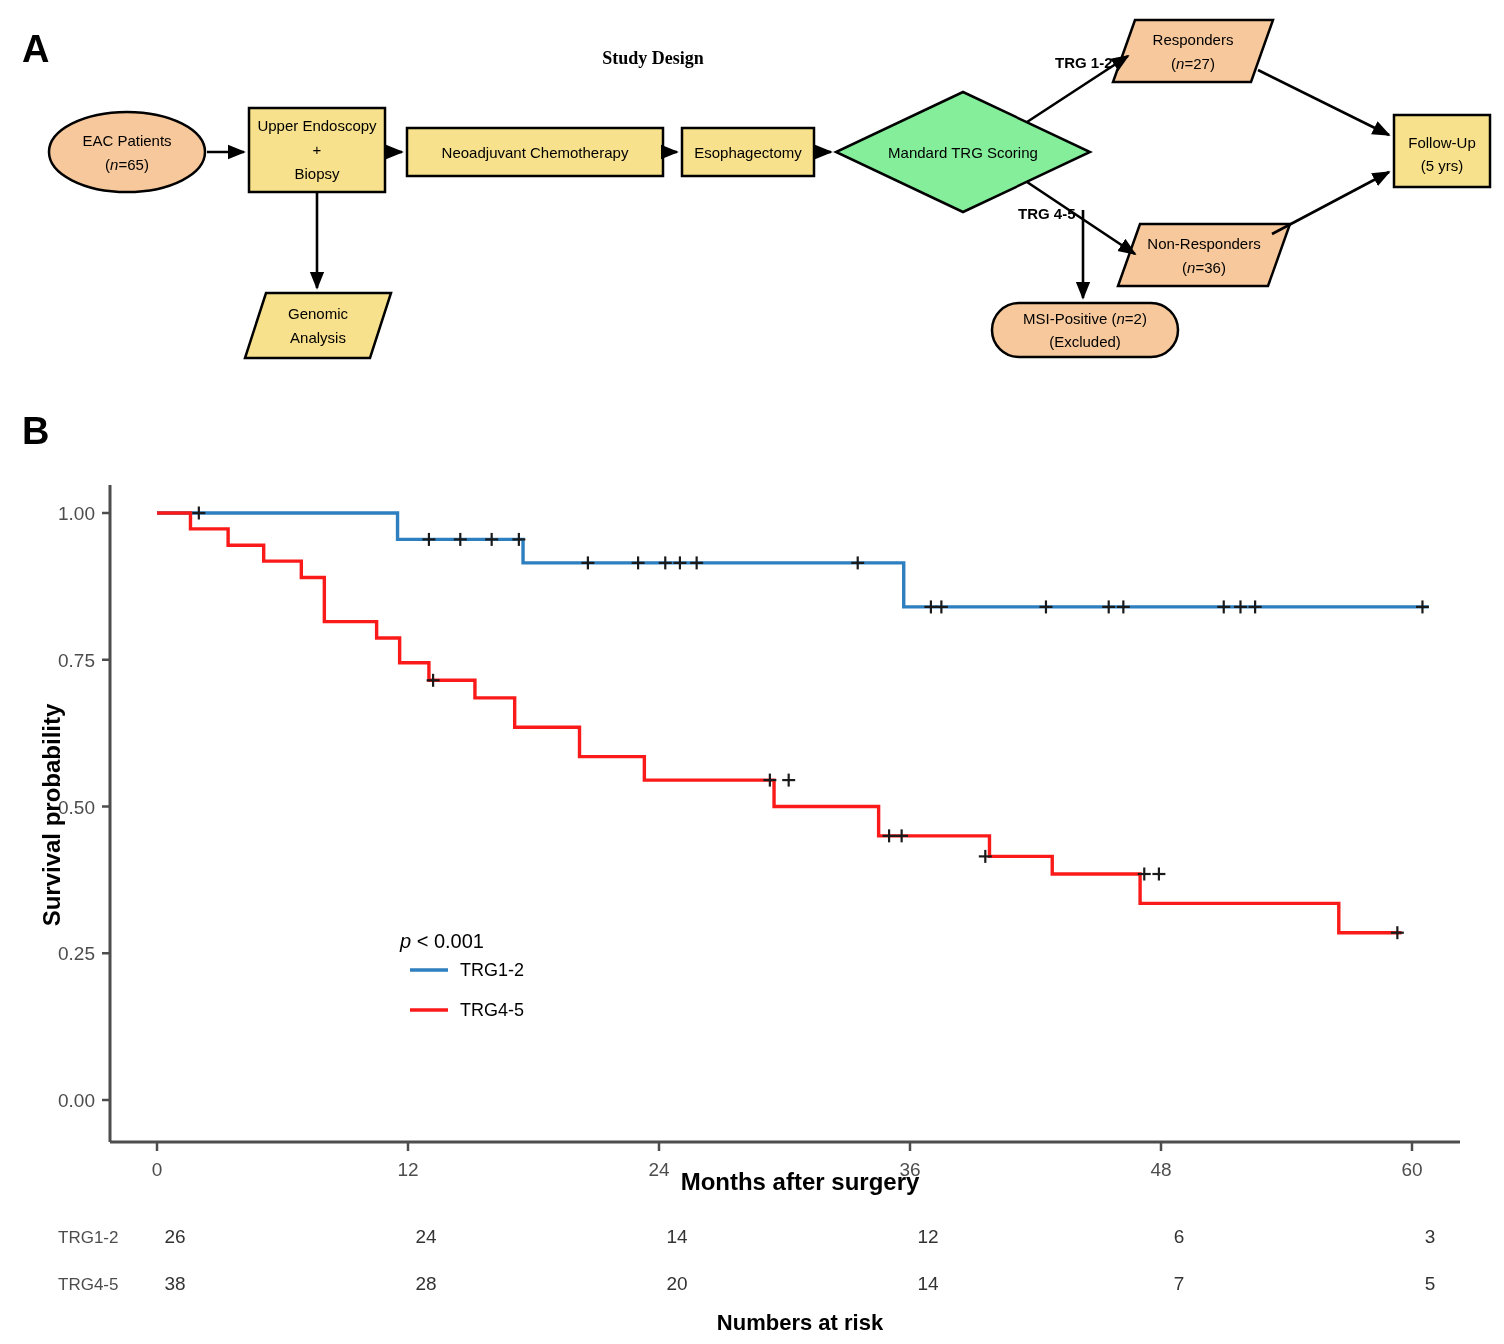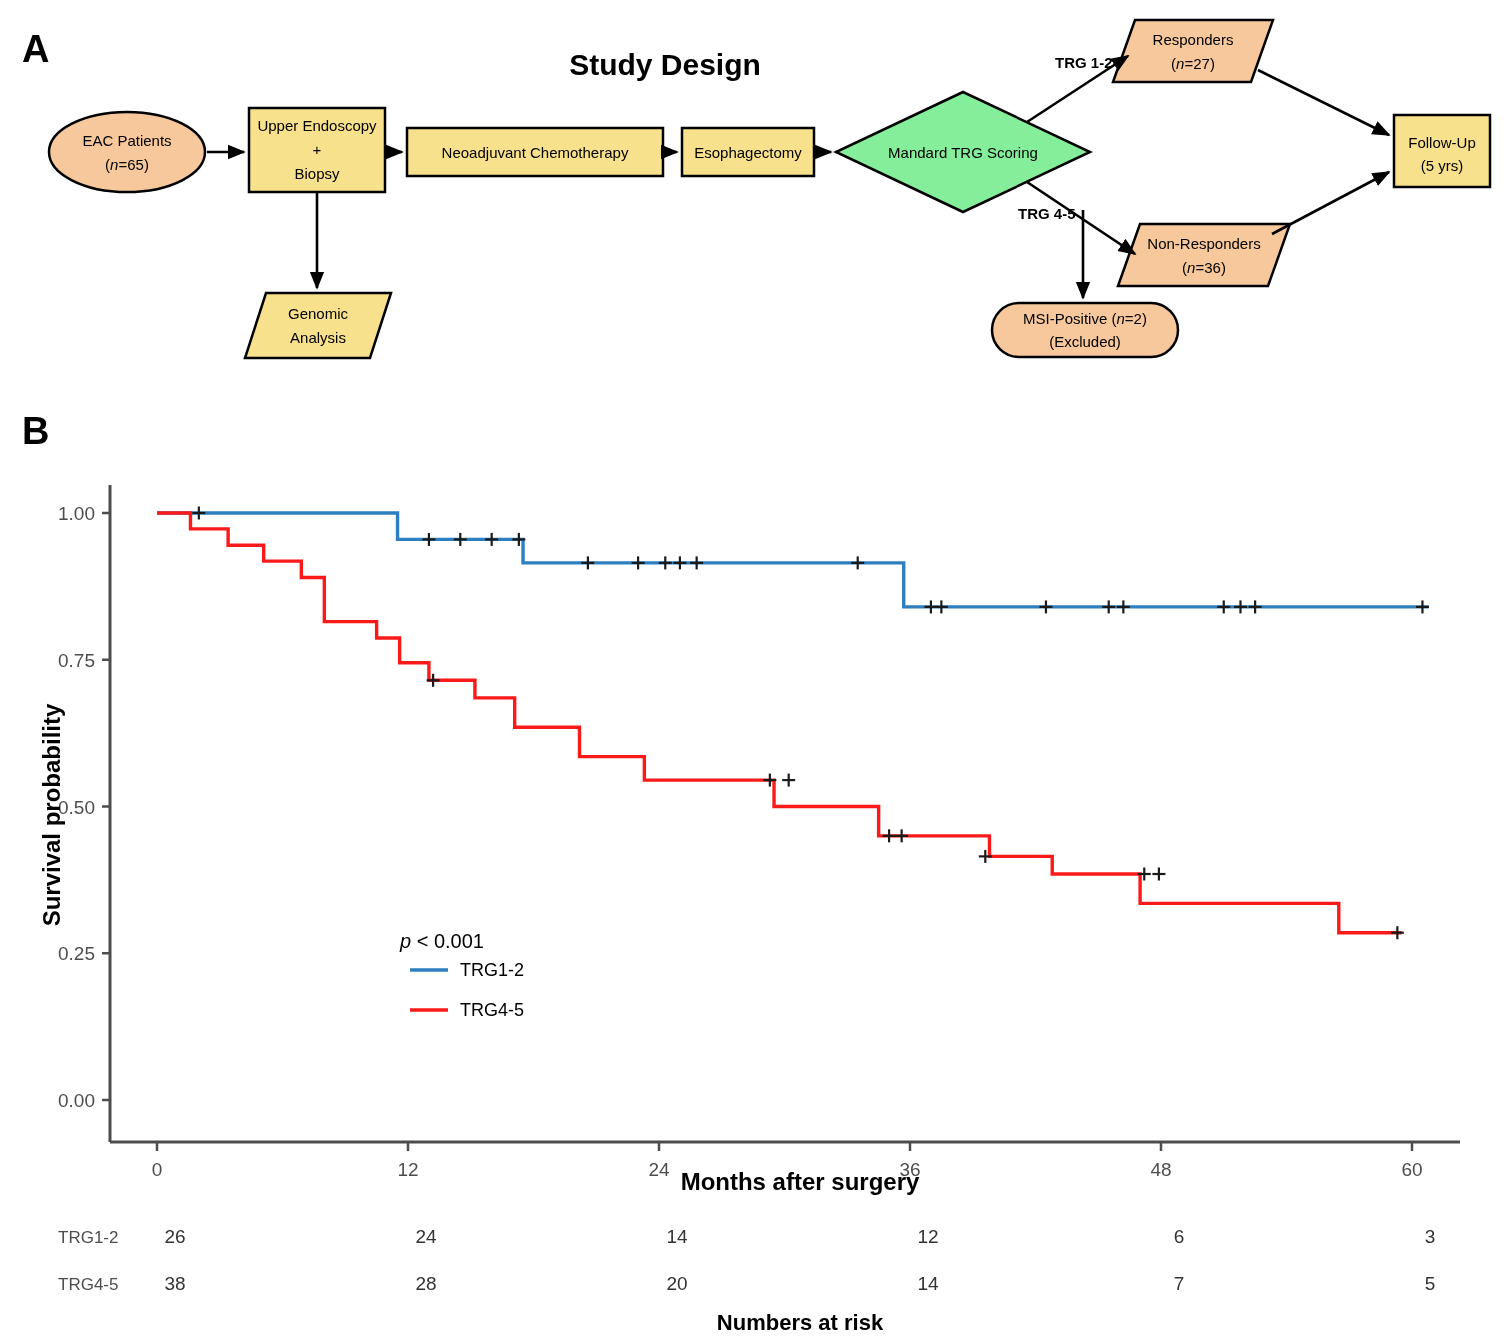--- a/index.html
+++ b/index.html
@@ -1,21 +1,21 @@
 <!DOCTYPE html>
 <html><head>
 <meta charset="utf-8">
 <style>
   html,body{margin:0;padding:0;background:#ffffff;}
   body{width:1504px;height:1344px;font-family:"Liberation Sans",sans-serif;color:#000;position:relative;overflow:hidden;}
   #fig{position:absolute;left:0;top:0;width:1504px;height:1344px;}
   .panel-label{position:absolute;font-weight:bold;font-size:38px;font-family:"Liberation Sans",sans-serif;color:#000;}
   #labelA{left:22px;top:28px;}
   #labelB{left:22px;top:410px;}
-  #designTitle{position:absolute;left:505px;top:48px;width:320px;text-align:center;font-weight:bold;font-size:30px;}
+  #designTitle{position:absolute;left:493px;top:48px;width:320px;text-align:center;font-weight:bold;font-size:18px;font-family:Liberation Serif, serif;}
   svg{display:block;}
   text{font-family:"Liberation Sans",sans-serif;}
 </style>
 </head>
 <body>
 
 <div class="panel-label" id="labelA">A</div>
 <div class="panel-label" id="labelB">B</div>
 <div id="designTitle">Study Design</div>
 

